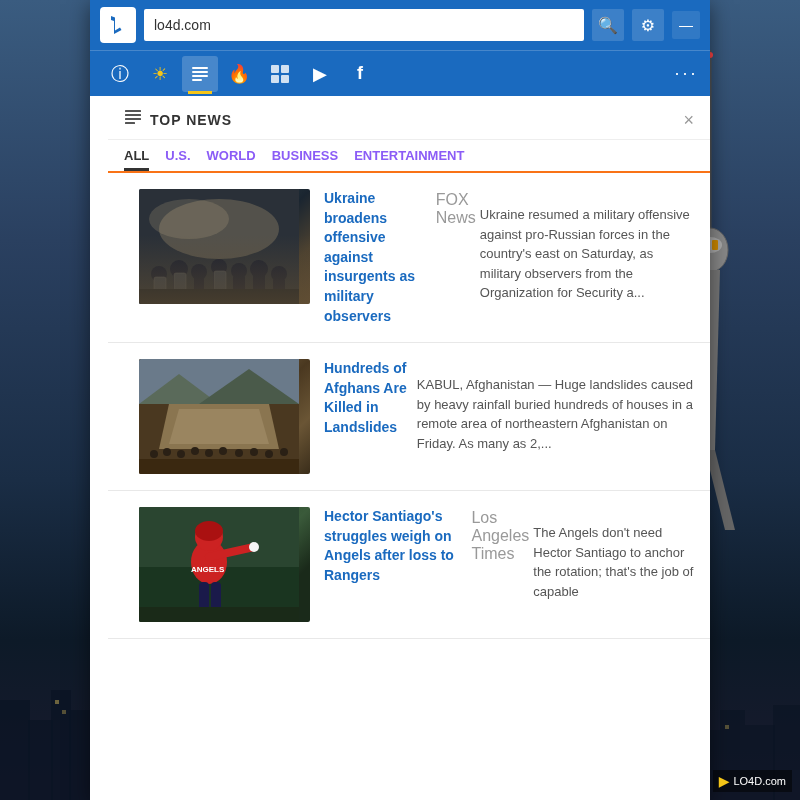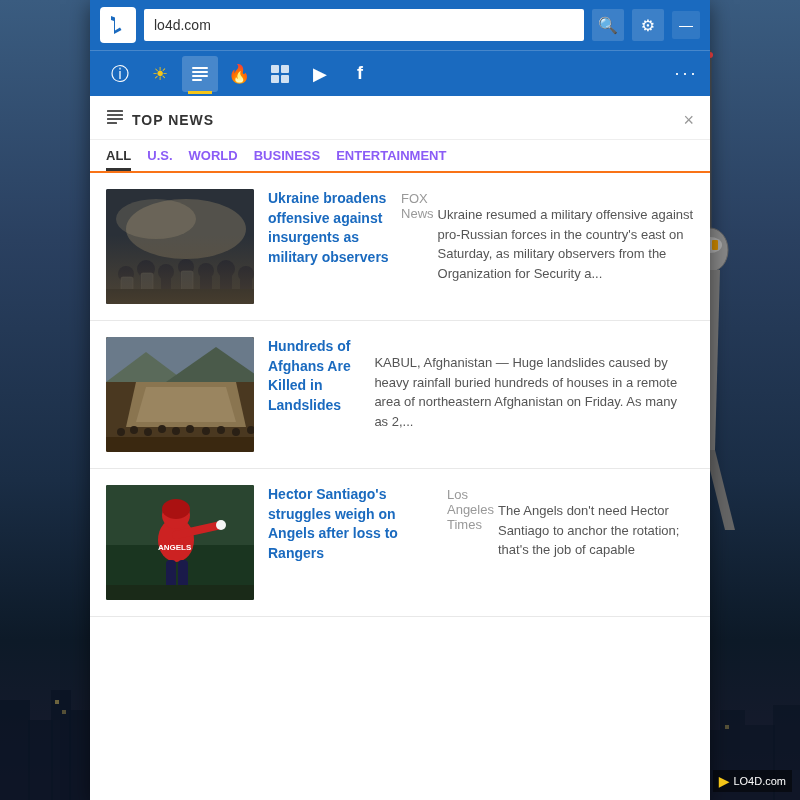--- a/index.html
+++ b/index.html
@@ -152,20 +152,21 @@
       border: none;
     }
 
     
     .content-area {
       flex: 1;
       background: white;
       overflow: hidden;
       display: flex;
       flex-direction: column;
+      padding-left: 18px;
     }
 
     
     .panel-header {
       display: flex;
       align-items: center;
       padding: 12px 16px 8px;
       border-bottom: 1px solid #eee;
     }
 
@@ -239,25 +240,26 @@
 
     .news-item {
       display: flex;
       padding: 16px;
       border-bottom: 1px solid #e8e8e8;
       gap: 14px;
       cursor: pointer;
     }
 
     .news-thumb {
-      width: 148px;
+      width: 171px;
       height: 115px;
       flex-shrink: 0;
       border-radius: 2px;
       overflow: hidden;
+      margin-left: 15px;
     }
 
     
     .thumb-1 {
       background: linear-gradient(135deg, #2a3540 0%, #3d4a50 30%, #1a2530 60%, #4a4030 80%, #5a4a35 100%);
       position: relative;
     }
     .thumb-1::before {
       content: '';
       position: absolute;
@@ -286,21 +288,21 @@
 
     .news-headline {
       font-size: 14px;
       font-weight: 600;
       color: #1a6abf;
       line-height: 1.4;
       text-decoration: none;
     }
 
     .news-source {
-      font-size: 13px;
+      font-size: 16px;
       color: #999;
       margin-top: 2px;
     }
 
     .news-summary {
       font-size: 13px;
       color: #555;
       line-height: 1.5;
       margin-top: 16px;
     }

